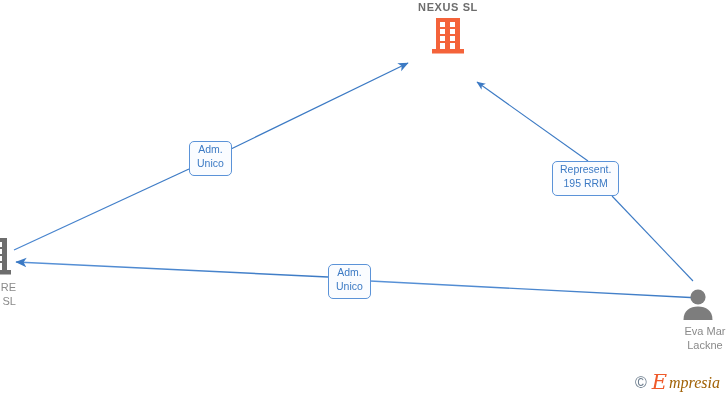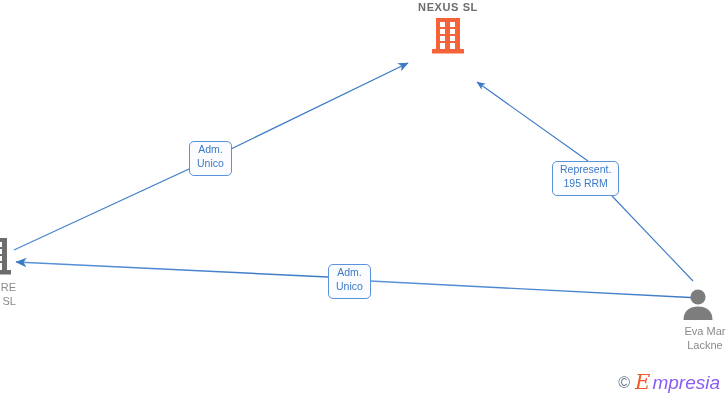--- a/index.html
+++ b/index.html
@@ -125,24 +125,24 @@
     line-height: 1;
   }
   #watermark .wm-e {
     font-family: "DejaVu Serif", serif;
     font-style: italic;
     font-size: 21px;
     color: #ef5a2a;
     line-height: 1;
   }
   #watermark .wm-rest {
-    font-family: Liberation Sans, sans-serif;
+    font-family: Liberation Serif, serif;
     font-style: italic;
-    font-size: 19px;
-    color: #8b5cf6;
+    font-size: 16px;
+    color: #a16207;
     line-height: 1;
     margin-left: -3px;
   }
 </style>
 </head>
 <body>
 
 <div id="canvas">
 
   <svg id="edges" viewBox="0 0 728 400" xmlns="http://www.w3.org/2000/svg">

